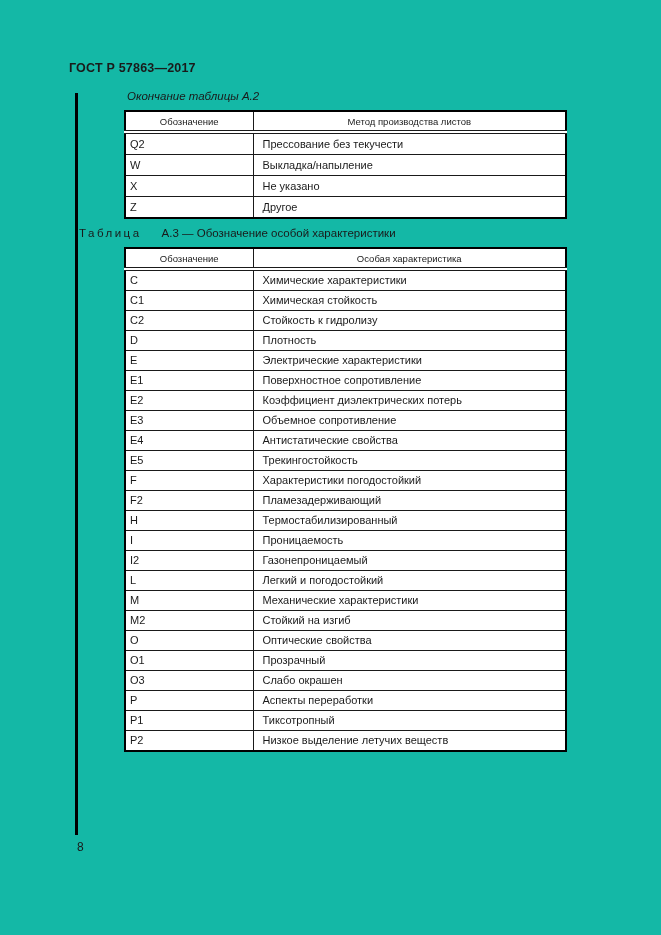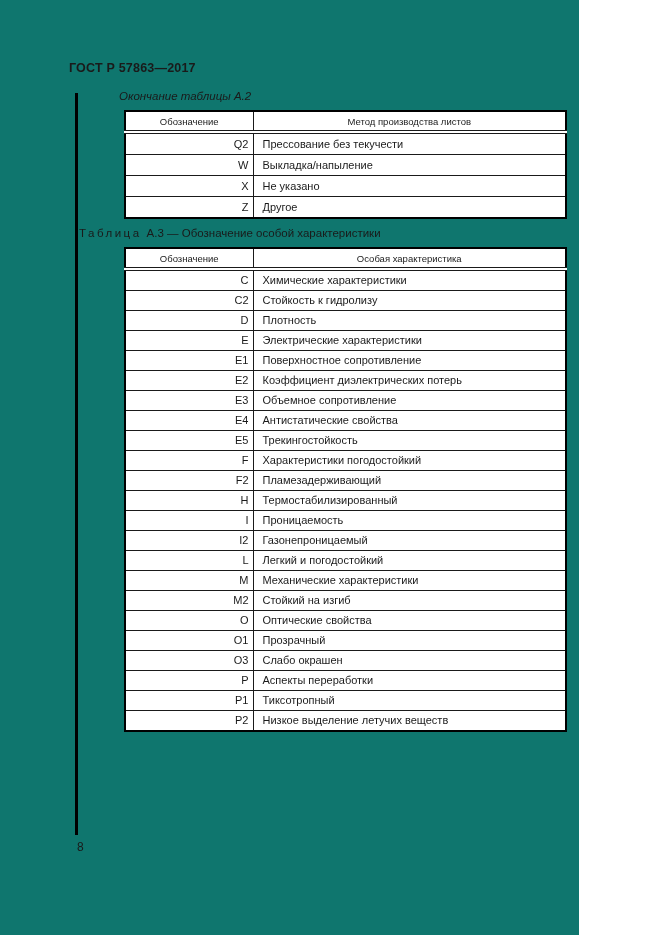--- a/index.html
+++ b/index.html
@@ -1,44 +1,44 @@
 <!DOCTYPE html>
 <html><head>
 <meta charset="utf-8">
 <style>
   html, body { margin:0; padding:0; background:#ffffff; }
   .page {
     position:relative;
-    width:579px; height:935px;
-    background:#0f766e;
+    width:661px; height:935px;
+    background:#14b8a6;
     font-family:"Liberation Sans", sans-serif;
     color:#1a1a1a;
     overflow:hidden;
   }
   .doc-header {
     position:absolute; left:69px; top:61px;
     font-size:12.5px; font-weight:bold; letter-spacing:0.2px;
     white-space:nowrap;
   }
   .change-bar {
     position:absolute; left:75px; top:93px;
     width:3px; height:742px;
     background:#000000;
   }
   .caption { white-space:nowrap; }
   .caption-a2 {
-    position:absolute; left:119px; top:90px;
+    position:absolute; left:127px; top:90px;
     font-size:11.5px; font-style:italic;text-align:right;
   }
   .caption-a3 {
     position:absolute; left:79px; top:227px;
     font-size:11.5px;
   }
   .caption-a3 .spaced { letter-spacing:2.5px; }
-  .caption-a3 .rest { margin-left:5px; }
+  .caption-a3 .rest { margin-left:20px; }
 
   table.gost-table {
     position:absolute; left:124px;
     width:441px;
     border-collapse:collapse;
     table-layout:fixed;
     border:2px solid #000000;
     font-size:11px;
     background:#ffffff;
   }
@@ -53,21 +53,21 @@
     border-bottom:4px double #1a1a1a;
     padding:0 4px;
   }
   table.gost-table td {
     border:1px solid #1a1a1a;
     vertical-align:middle;
     padding:0 4px;
     line-height:1.1;
     overflow:hidden; white-space:nowrap;
   }
-  table.gost-table td:first-child { text-align:right; }
+  table.gost-table td:first-child { text-align:left; }
   table.gost-table td:last-child { text-align:left; padding-left:9px; }
   .table-a2 td { height:20px; }
   .table-a3 td { height:19px; }
 
   .page-number {
     position:absolute; left:77px; top:840px;
     font-size:12px;
   }
 </style>
 </head>
@@ -126,20 +126,24 @@
         <th>Обозначение</th>
         <th>Особая характеристика</th>
       </tr>
     </thead>
     <tbody>
         <tr>
           <td>C</td>
           <td>Химические характеристики</td>
         </tr>
         <tr>
+          <td>C1</td>
+          <td>Химическая стойкость</td>
+        </tr>
+        <tr>
           <td>C2</td>
           <td>Стойкость к гидролизу</td>
         </tr>
         <tr>
           <td>D</td>
           <td>Плотность</td>
         </tr>
         <tr>
           <td>E</td>
           <td>Электрические характеристики</td>

